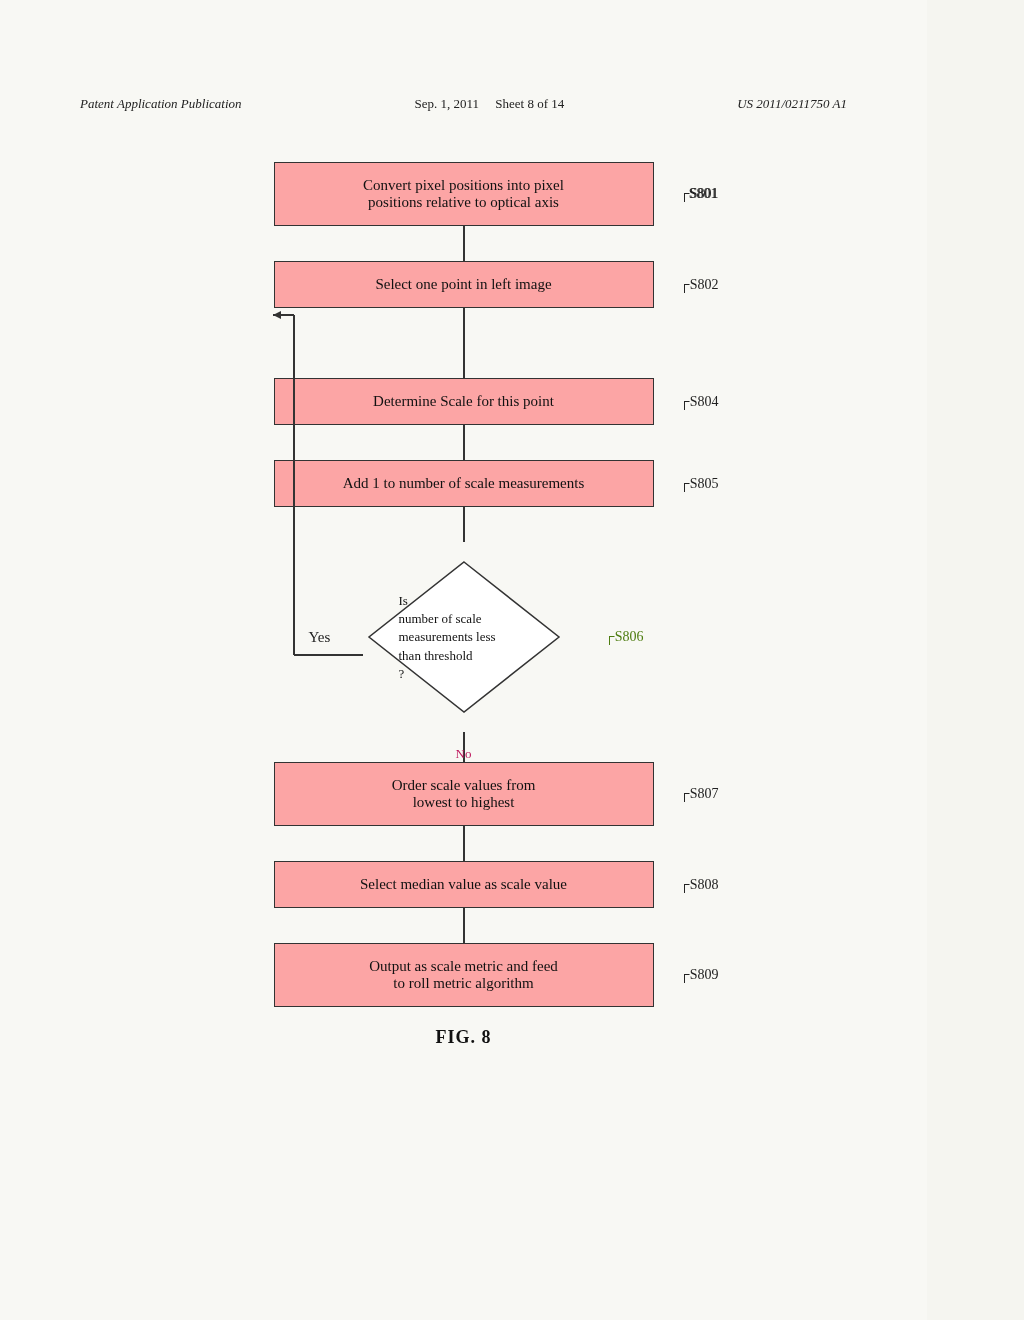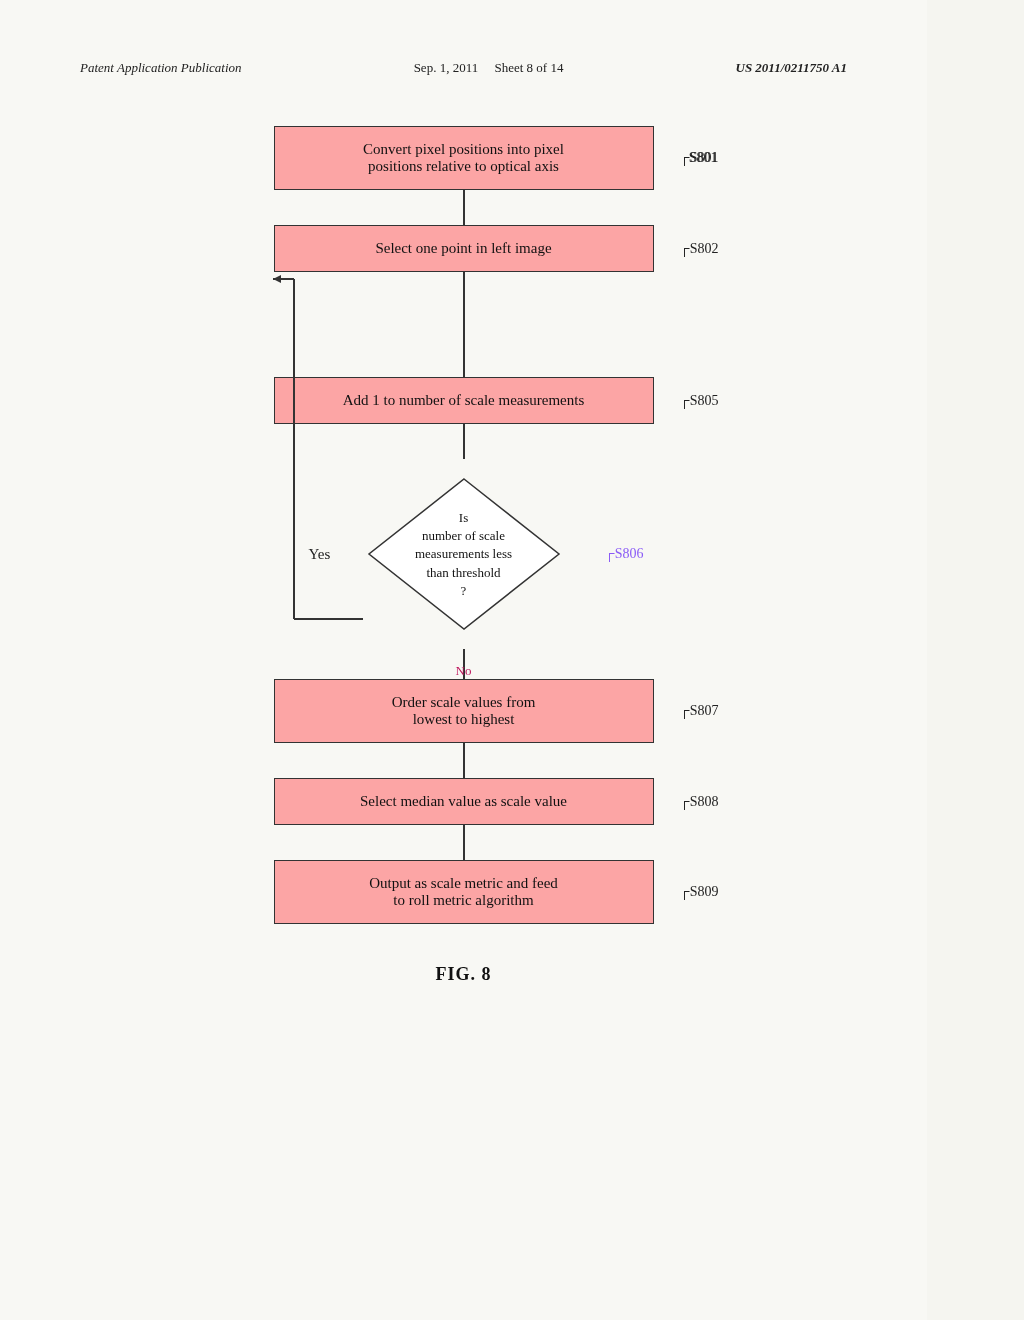--- a/index.html
+++ b/index.html
@@ -30,24 +30,25 @@
       font-size: 13px;
       color: #222;
     }
 
     .header-left {
       font-style: italic;
     }
 
     .header-center {
       text-align: center;
+      margin-top: 36px;
     }
 
     .header-right {
-      font-weight: bold;
+      font-weight: normal;
       font-style: italic;
     }
 
     
     .flowchart {
       display: flex;
       flex-direction: column;
       align-items: center;
       position: relative;
       margin: 0 auto;
@@ -98,35 +99,34 @@
       top: 0; left: 0;
       width: 200px;
       height: 160px;
     }
 
     .diamond-text {
       position: absolute;
       top: 50%;
       left: 50%;
       transform: translate(-50%, -50%);
-      text-align: center;
       font-size: 13px;
       color: #111;
       line-height: 1.4;
       width: 130px;
       z-index: 2;
     }
 
     .diamond-step-label {
       position: absolute;
       right: -80px;
       top: 50%;
       transform: translateY(-50%);
       font-size: 14px;
-      color: #8b5cf6;
+      color: #4d7c0f;
       white-space: nowrap;
     }
 
     
     .yes-label {
       position: absolute;
       left: -55px;
       top: 50%;
       transform: translateY(-50%);
       font-size: 15px;
@@ -140,21 +140,21 @@
       transform: translateX(-50%);
       font-size: 13px;
       color: #be185d;
     }
 
     
     .fig-label {
       text-align: center;
       font-size: 18px;
       font-weight: bold;
-      margin-top: 40px;
+      margin-top: 20px;
       color: #111;
       letter-spacing: 1px;
     }
   </style>
 </head>
 <body>
 
 <div class="page">
 
   <div class="header">
@@ -194,20 +194,26 @@
           Select one point in left image
         </div>
         <span class="step-label">┌S802</span>
       </div>
 
       <div class="connector"></div>
 
 
       <div class="connector"></div>
 
+      <div style="position:relative;">
+        <div class="flow-box">
+          Determine Scale for this point
+        </div>
+        <span class="step-label">┌S804</span>
+      </div>
 
       <div class="connector"></div>
 
       <div style="position:relative;">
         <div class="flow-box">
           Add 1 to number of scale measurements
         </div>
         <span class="step-label">┌S805</span>
       </div>
 

